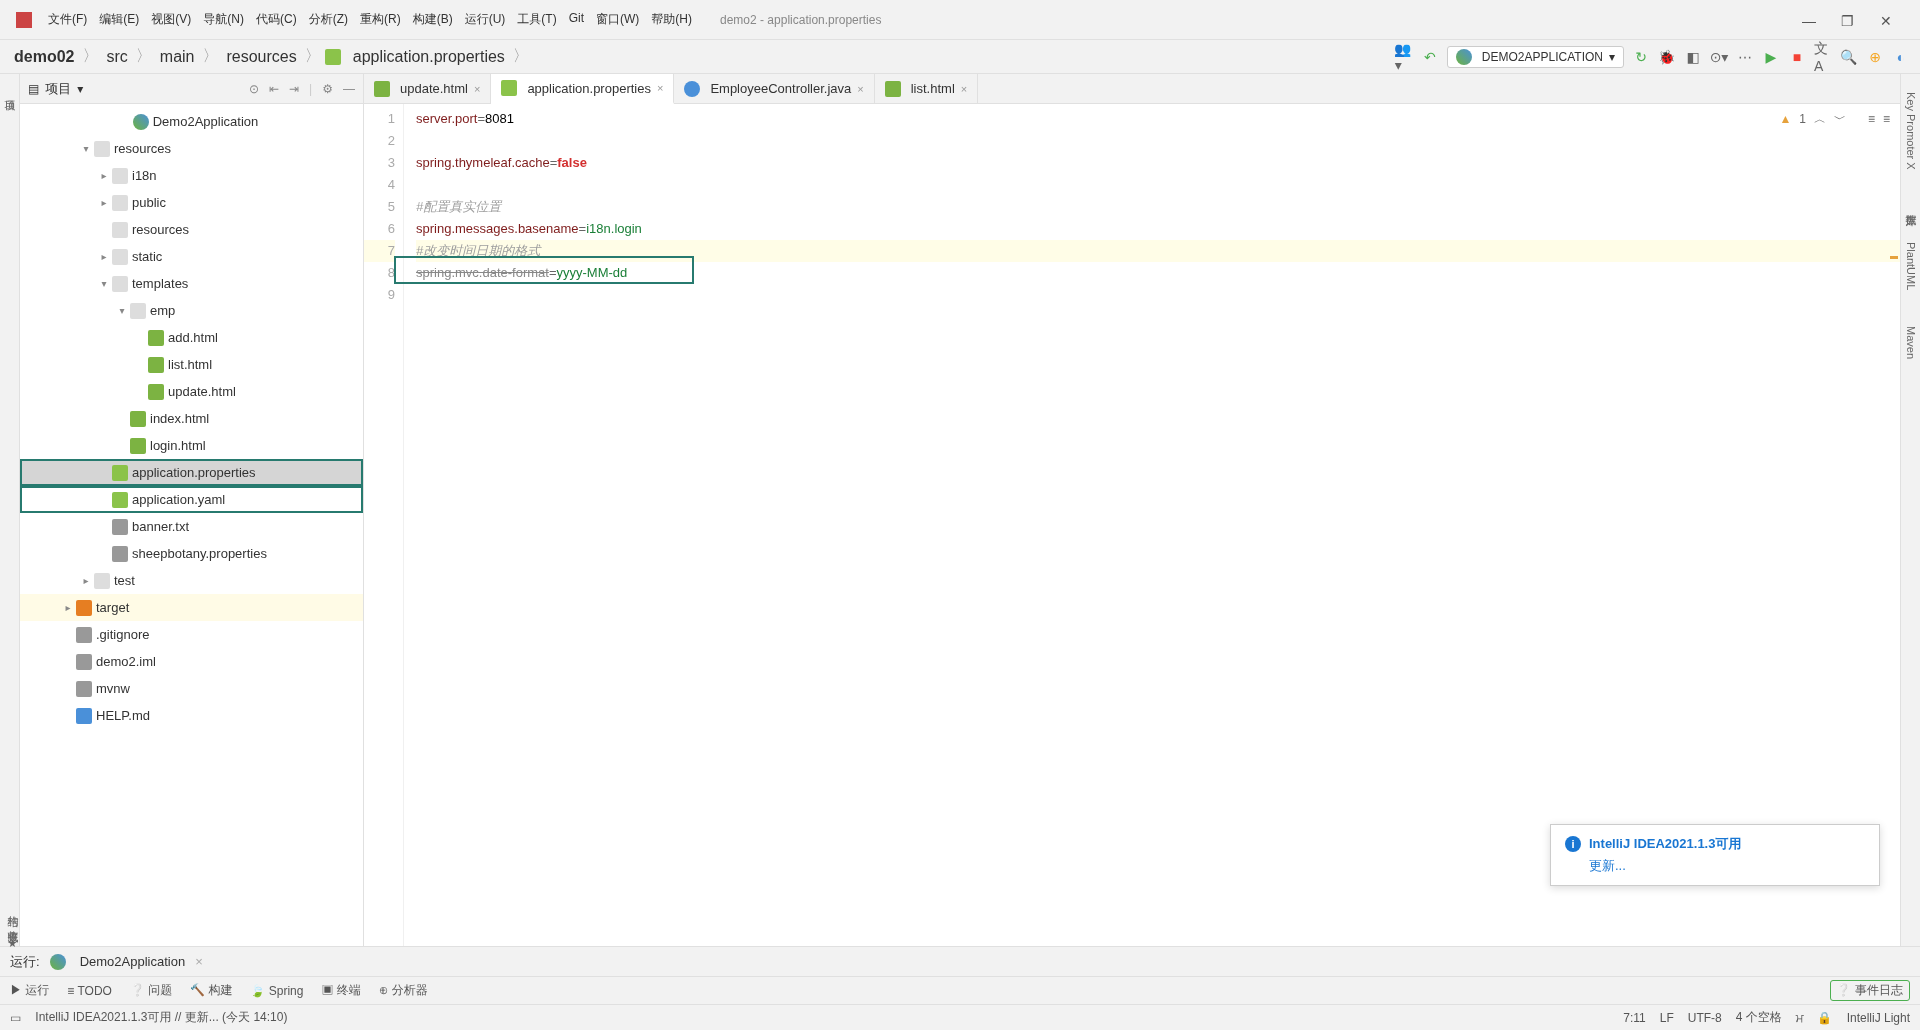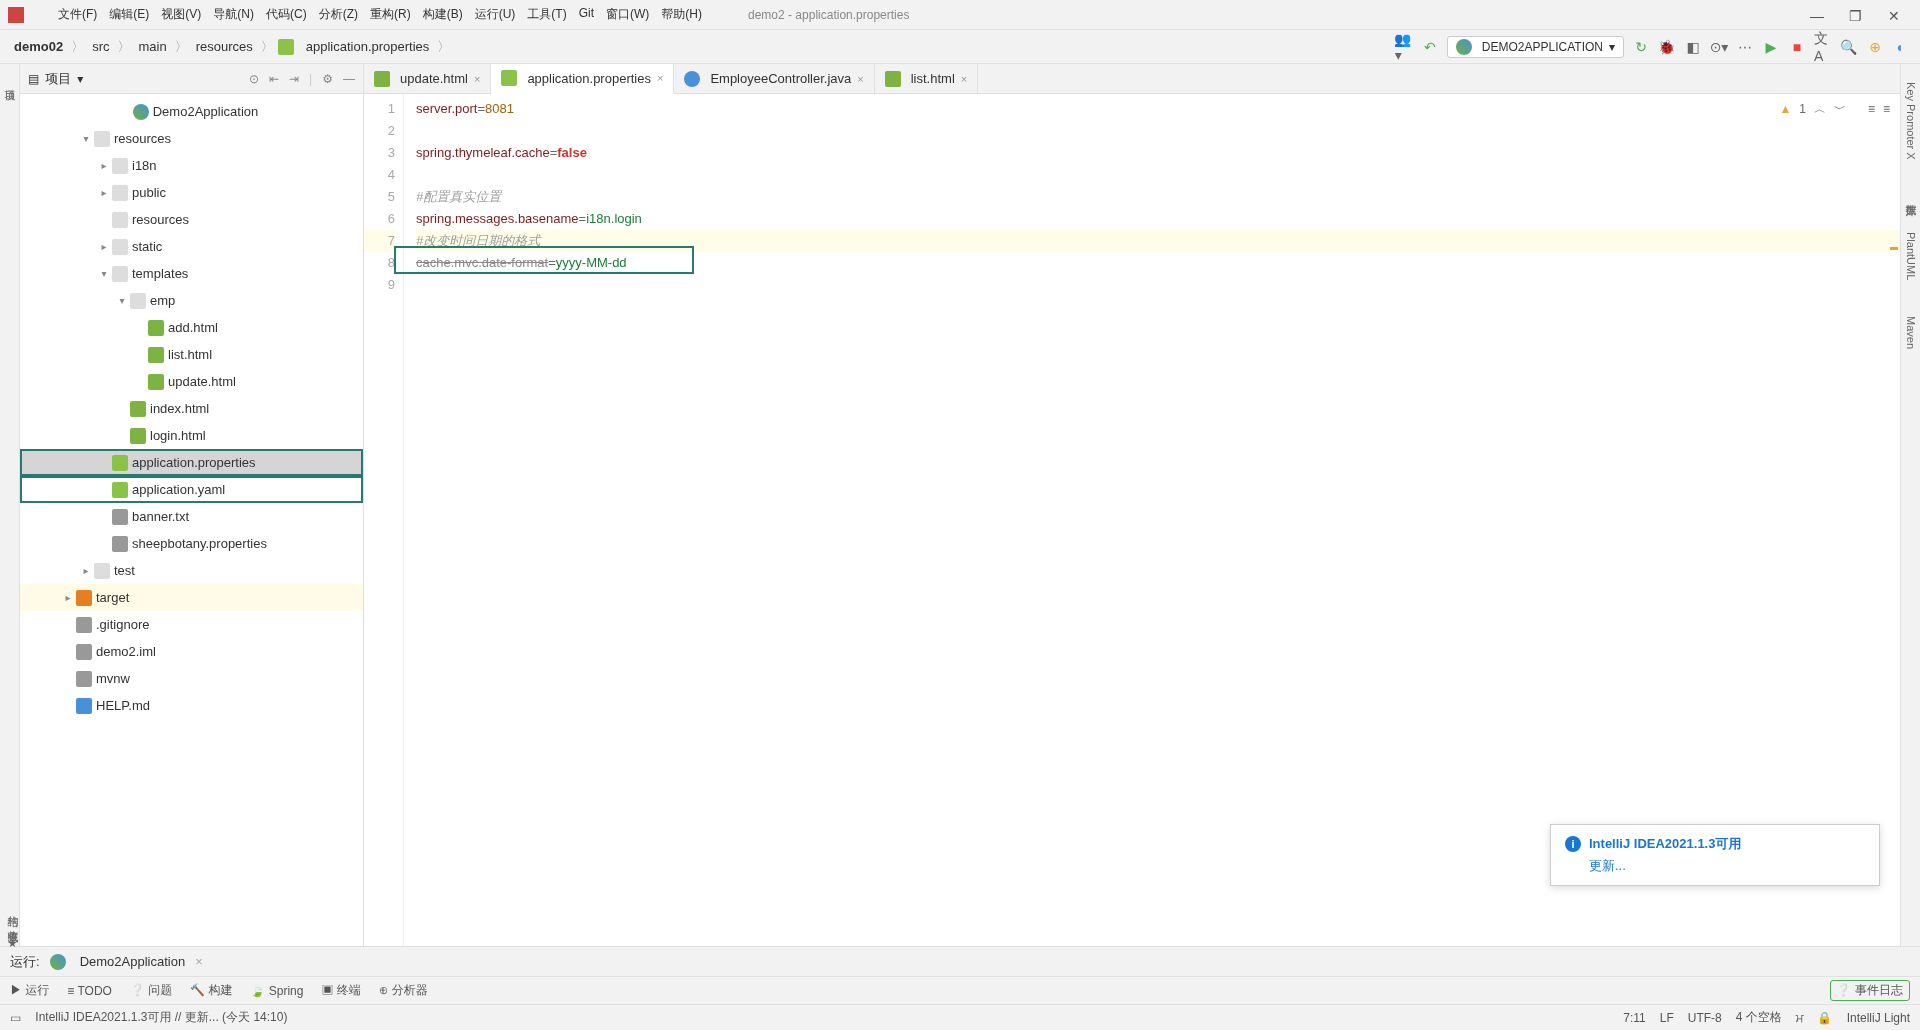--- a/index.html
+++ b/index.html
@@ -1,24 +1,24 @@
 <!DOCTYPE html>
 <html><head>
 <meta charset="utf-8">
 <style>
 * { margin:0; padding:0; box-sizing:border-box; font-family:"Microsoft YaHei",Arial,sans-serif; }
 body { width:1920px; height:1030px; background:#f2f2f2; font-size:12px; color:#333; overflow:hidden; display:flex; flex-direction:column; }
-.menubar { height:30px; background:#f2f2f2; display:flex; align-items:center; padding:0 8px; gap:20px; border-bottom:1px solid #e0e0e0; }
+.menubar { height:40px; background:#f2f2f2; display:flex; align-items:center; padding:0 16px; gap:2px; border-bottom:1px solid #e0e0e0; }
 .app-icon { width:16px; height:16px; background:#c44; margin-right:8px; }
 .menu-item { padding:3px 6px; cursor:pointer; }
 .title-text { margin-left:20px; color:#888; }
 .win-controls { margin-left:auto; display:flex; gap:25px; padding-right:10px; }
 .win-btn { width:14px; height:14px; cursor:pointer; color:#555; font-size:14px; }
 .navbar { height:34px; background:#f2f2f2; display:flex; align-items:center; padding:0 10px; border-bottom:1px solid #e0e0e0; }
-.bc { display:flex; align-items:center; gap:4px; font-size:13px; }
+.bc { display:flex; align-items:center; gap:4px; font-size:16px; }
 .bc-item { padding:2px 4px; cursor:pointer; }
 .bc-item.bold { font-weight:bold; }
 .bc-sep { color:#999; }
 .tool-right { margin-left:auto; display:flex; align-items:center; gap:8px; }
 .tool-ico { width:18px; height:18px; cursor:pointer; display:flex; align-items:center; justify-content:center; color:#666; font-size:14px; }
 .run-cfg { display:flex; align-items:center; gap:6px; padding:2px 8px; border:1px solid #ccc; border-radius:3px; background:#fff; }
 .main { flex:1; display:flex; overflow:hidden; }
 .left-gutter { width:20px; background:#f2f2f2; border-right:1px solid #e0e0e0; writing-mode:vertical-rl; display:flex; align-items:center; padding-top:10px; font-size:11px; color:#666; gap:20px;}
 .left-gutter .tab { cursor:pointer; padding:8px 2px; }
 .sidebar { width:344px; background:#fff; border-right:1px solid #e0e0e0; display:flex; flex-direction:column; }
@@ -47,21 +47,21 @@
 .tab-item.active { background:#fff; border-bottom:2px solid #fff; margin-bottom:-1px; }
 .tab-close { color:#999; font-size:11px; }
 .editor-body { flex:1; display:flex; position:relative; }
 .gutter { width:40px; background:#fff; border-right:1px solid #f0f0f0; text-align:right; padding:4px 8px 0 0; color:#aaa; font-family:"Consolas",monospace; font-size:13px; line-height:22px; }
 .code { flex:1; padding:4px 0 0 12px; font-family:"Consolas",monospace; font-size:13px; line-height:22px; position:relative; }
 .code-line { height:22px; white-space:pre; }
 .code-line.hl-line { background:#fffde7; }
 .k { color:#7f1d1d; }
 .eq { color:#666; }
 .v { color:#1a7f37; }
-.num { color:#a16207; }
+.num { color:#000000; }
 .bool { color:#d32f2f; font-weight:bold; }
 .cmt { color:#9e9e9e; font-style:italic; }
 .strike { text-decoration:line-through; color:#888; }
 .code-box { position:absolute; border:2px solid #277a6f; }
 .warn-strip { position:absolute; top:4px; right:10px; display:flex; align-items:center; gap:8px; font-size:12px; color:#666; }
 .warn-tri { color:#e6a23c; }
 .right-gutter { width:20px; background:#f2f2f2; border-left:1px solid #e0e0e0; writing-mode:vertical-rl; display:flex; align-items:center; justify-content:flex-start; padding-top:10px; font-size:11px; color:#666; gap:20px;}
 .right-gutter .tab { cursor:pointer; padding:8px 2px; }
 .run-bar { height:30px; background:#f2f2f2; border-top:1px solid #e0e0e0; display:flex; align-items:center; padding:0 10px; gap:10px; font-size:13px; }
 .tool-bar { height:28px; background:#f2f2f2; border-top:1px solid #e0e0e0; display:flex; align-items:center; padding:0 10px; gap:18px; font-size:12px; }
@@ -328,21 +328,21 @@
         <div class="mini-map">
           <div class="mini-mark" style="top:18%;background:#e6a23c"></div>
         </div>
       <div class="code-line"><span class="k">server.port</span><span class="eq">=</span><span class="num">8081</span></div>
           <div class="code-line"></div>
           <div class="code-line"><span class="k">spring.thymeleaf.cache</span><span class="eq">=</span><span class="bool">false</span></div>
           <div class="code-line"></div>
           <div class="code-line"><span class="cmt">#配置真实位置</span></div>
           <div class="code-line"><span class="k">spring.messages.basename</span><span class="eq">=</span><span class="v">i18n.login</span></div>
           <div class="code-line hl-line"><span class="cmt">#改变时间日期的格式</span></div>
-          <div class="code-line"><span class="strike">cache.mvc.date-format</span><span class="eq">=</span><span class="v">yyyy-MM-dd</span></div>
+          <div class="code-line"><span class="strike">spring.mvc.date-format</span><span class="eq">=</span><span class="v">yyyy-MM-dd</span></div>
           <div class="code-line"></div>
           <div class="code-box" style="left: -10px; top: 152px; width: 300px; height: 28px;"></div>
         </div>
     </div>
     <div class="popup">
       <div class="pt">
         <span class="info-ico">i</span>
         <span>IntelliJ IDEA2021.1.3可用</span>
       </div>
       <div class="pl">更新...</div>

